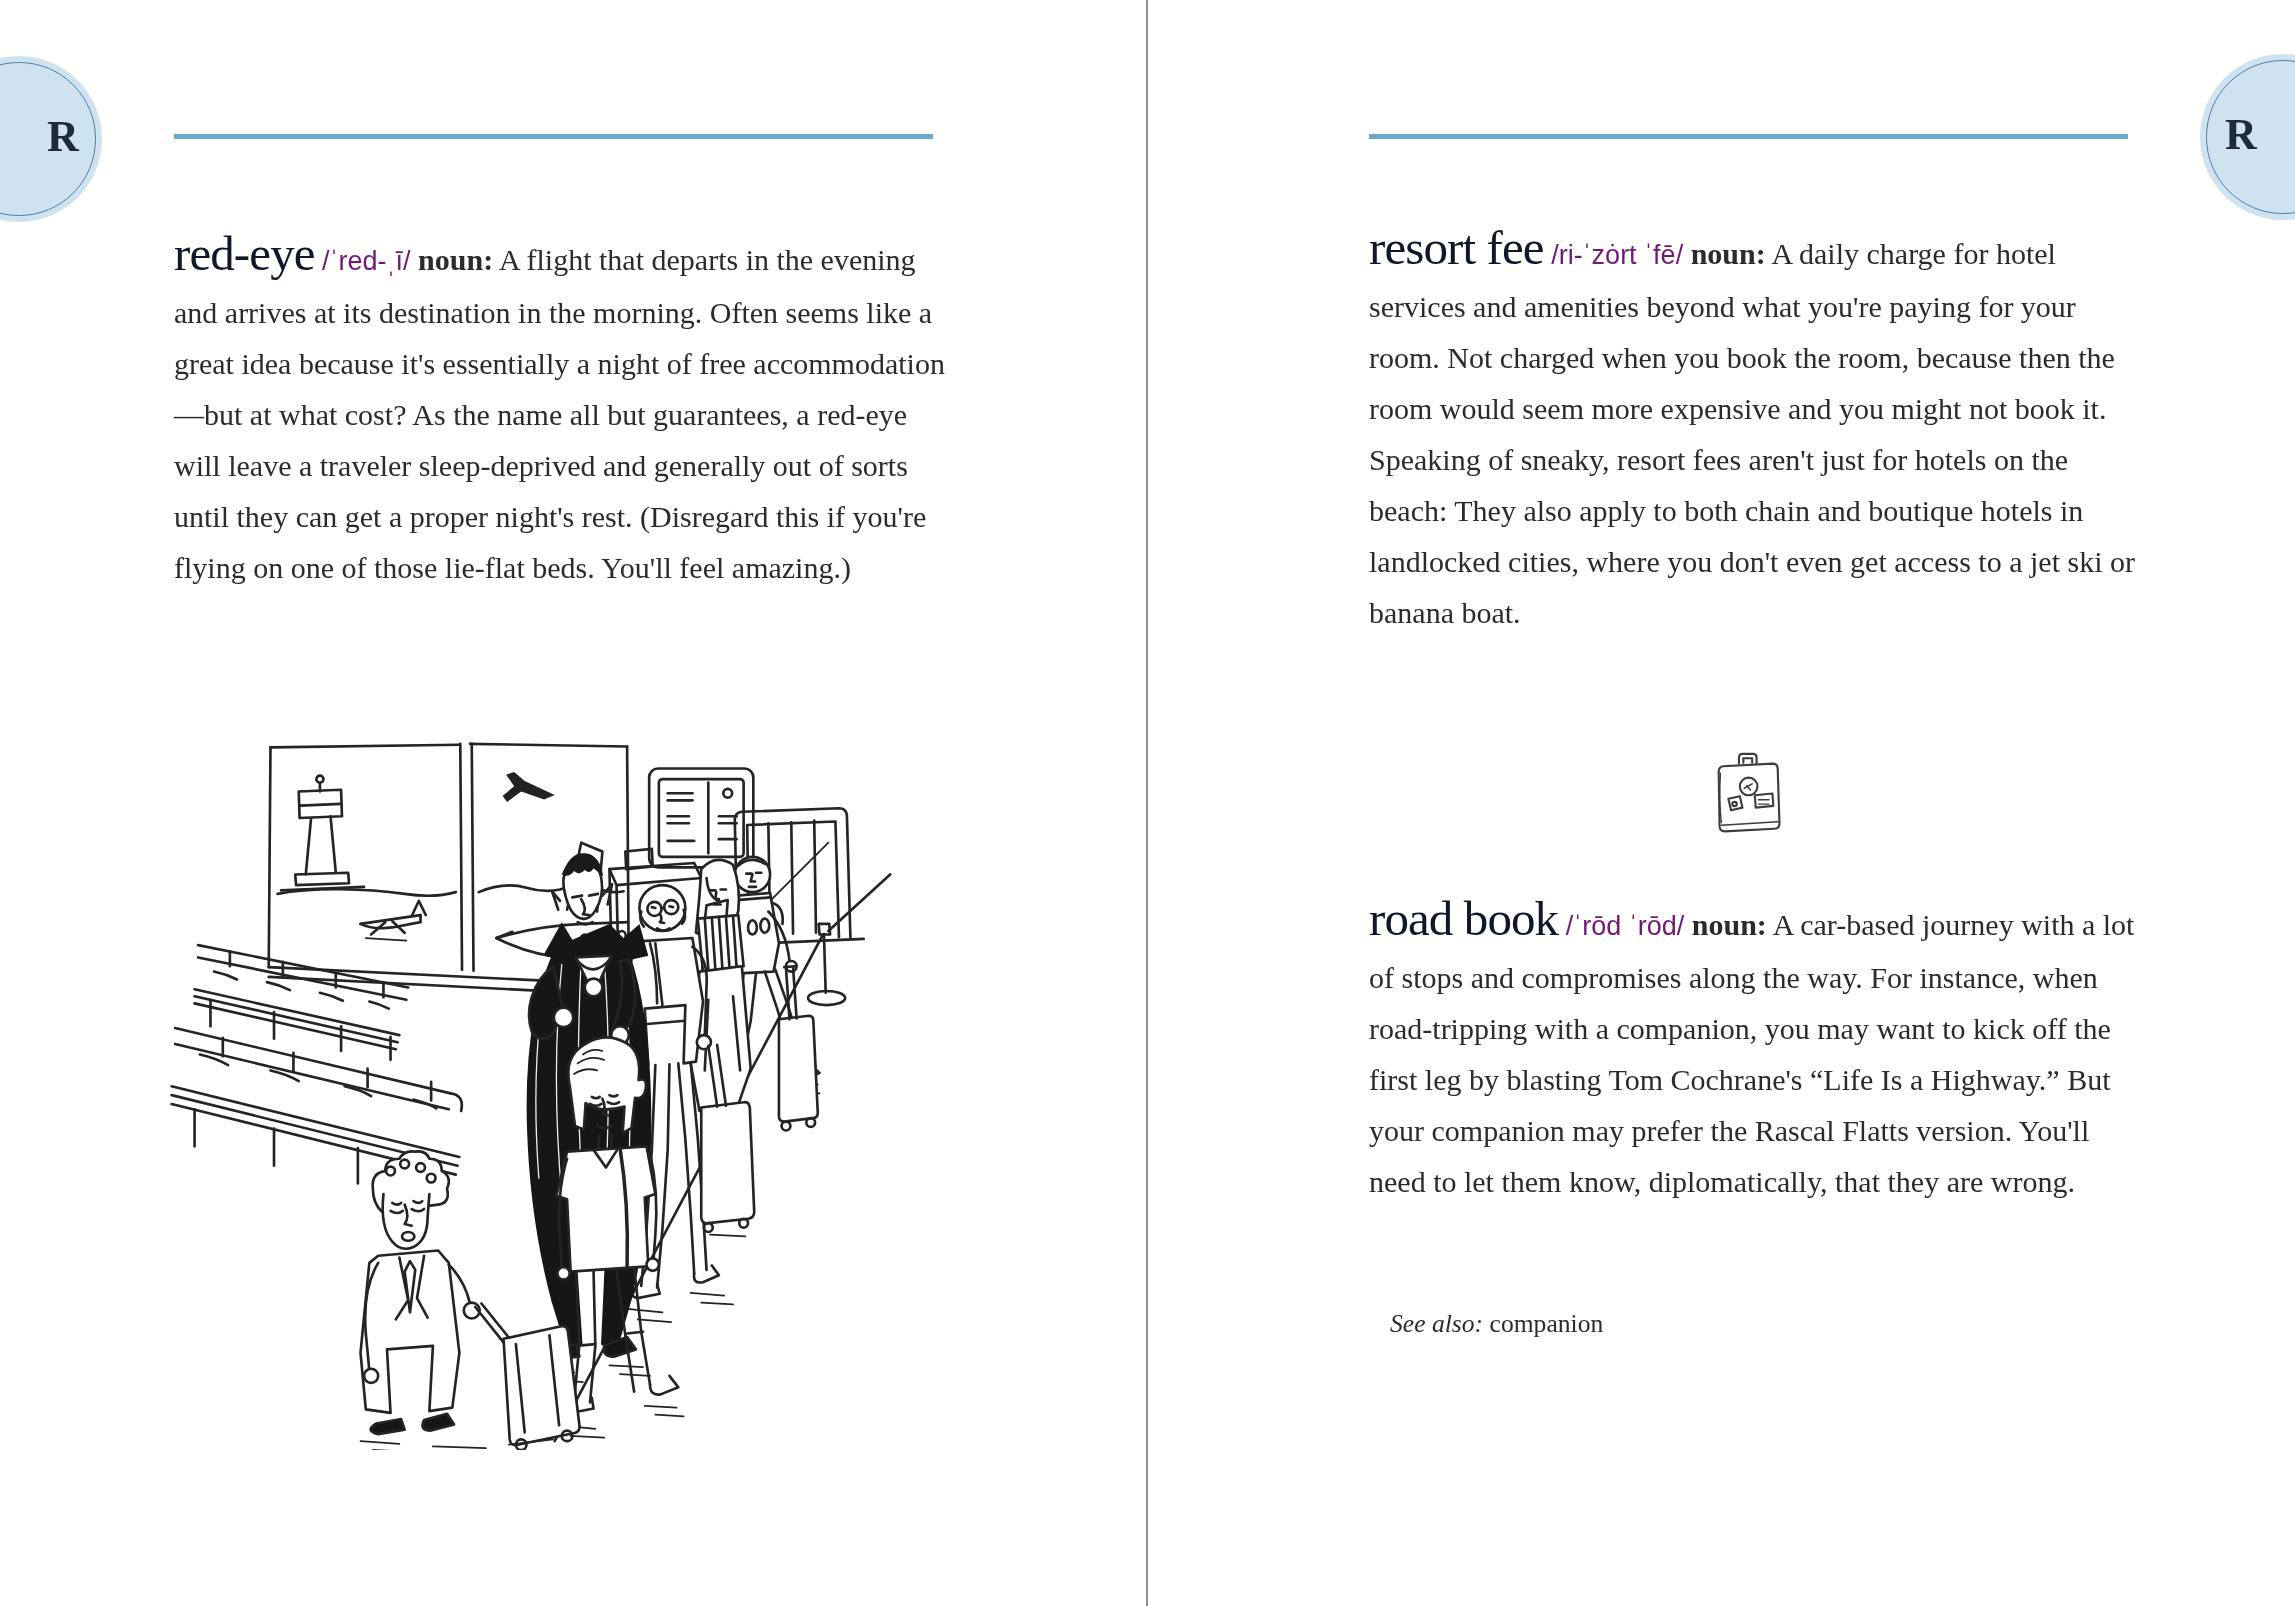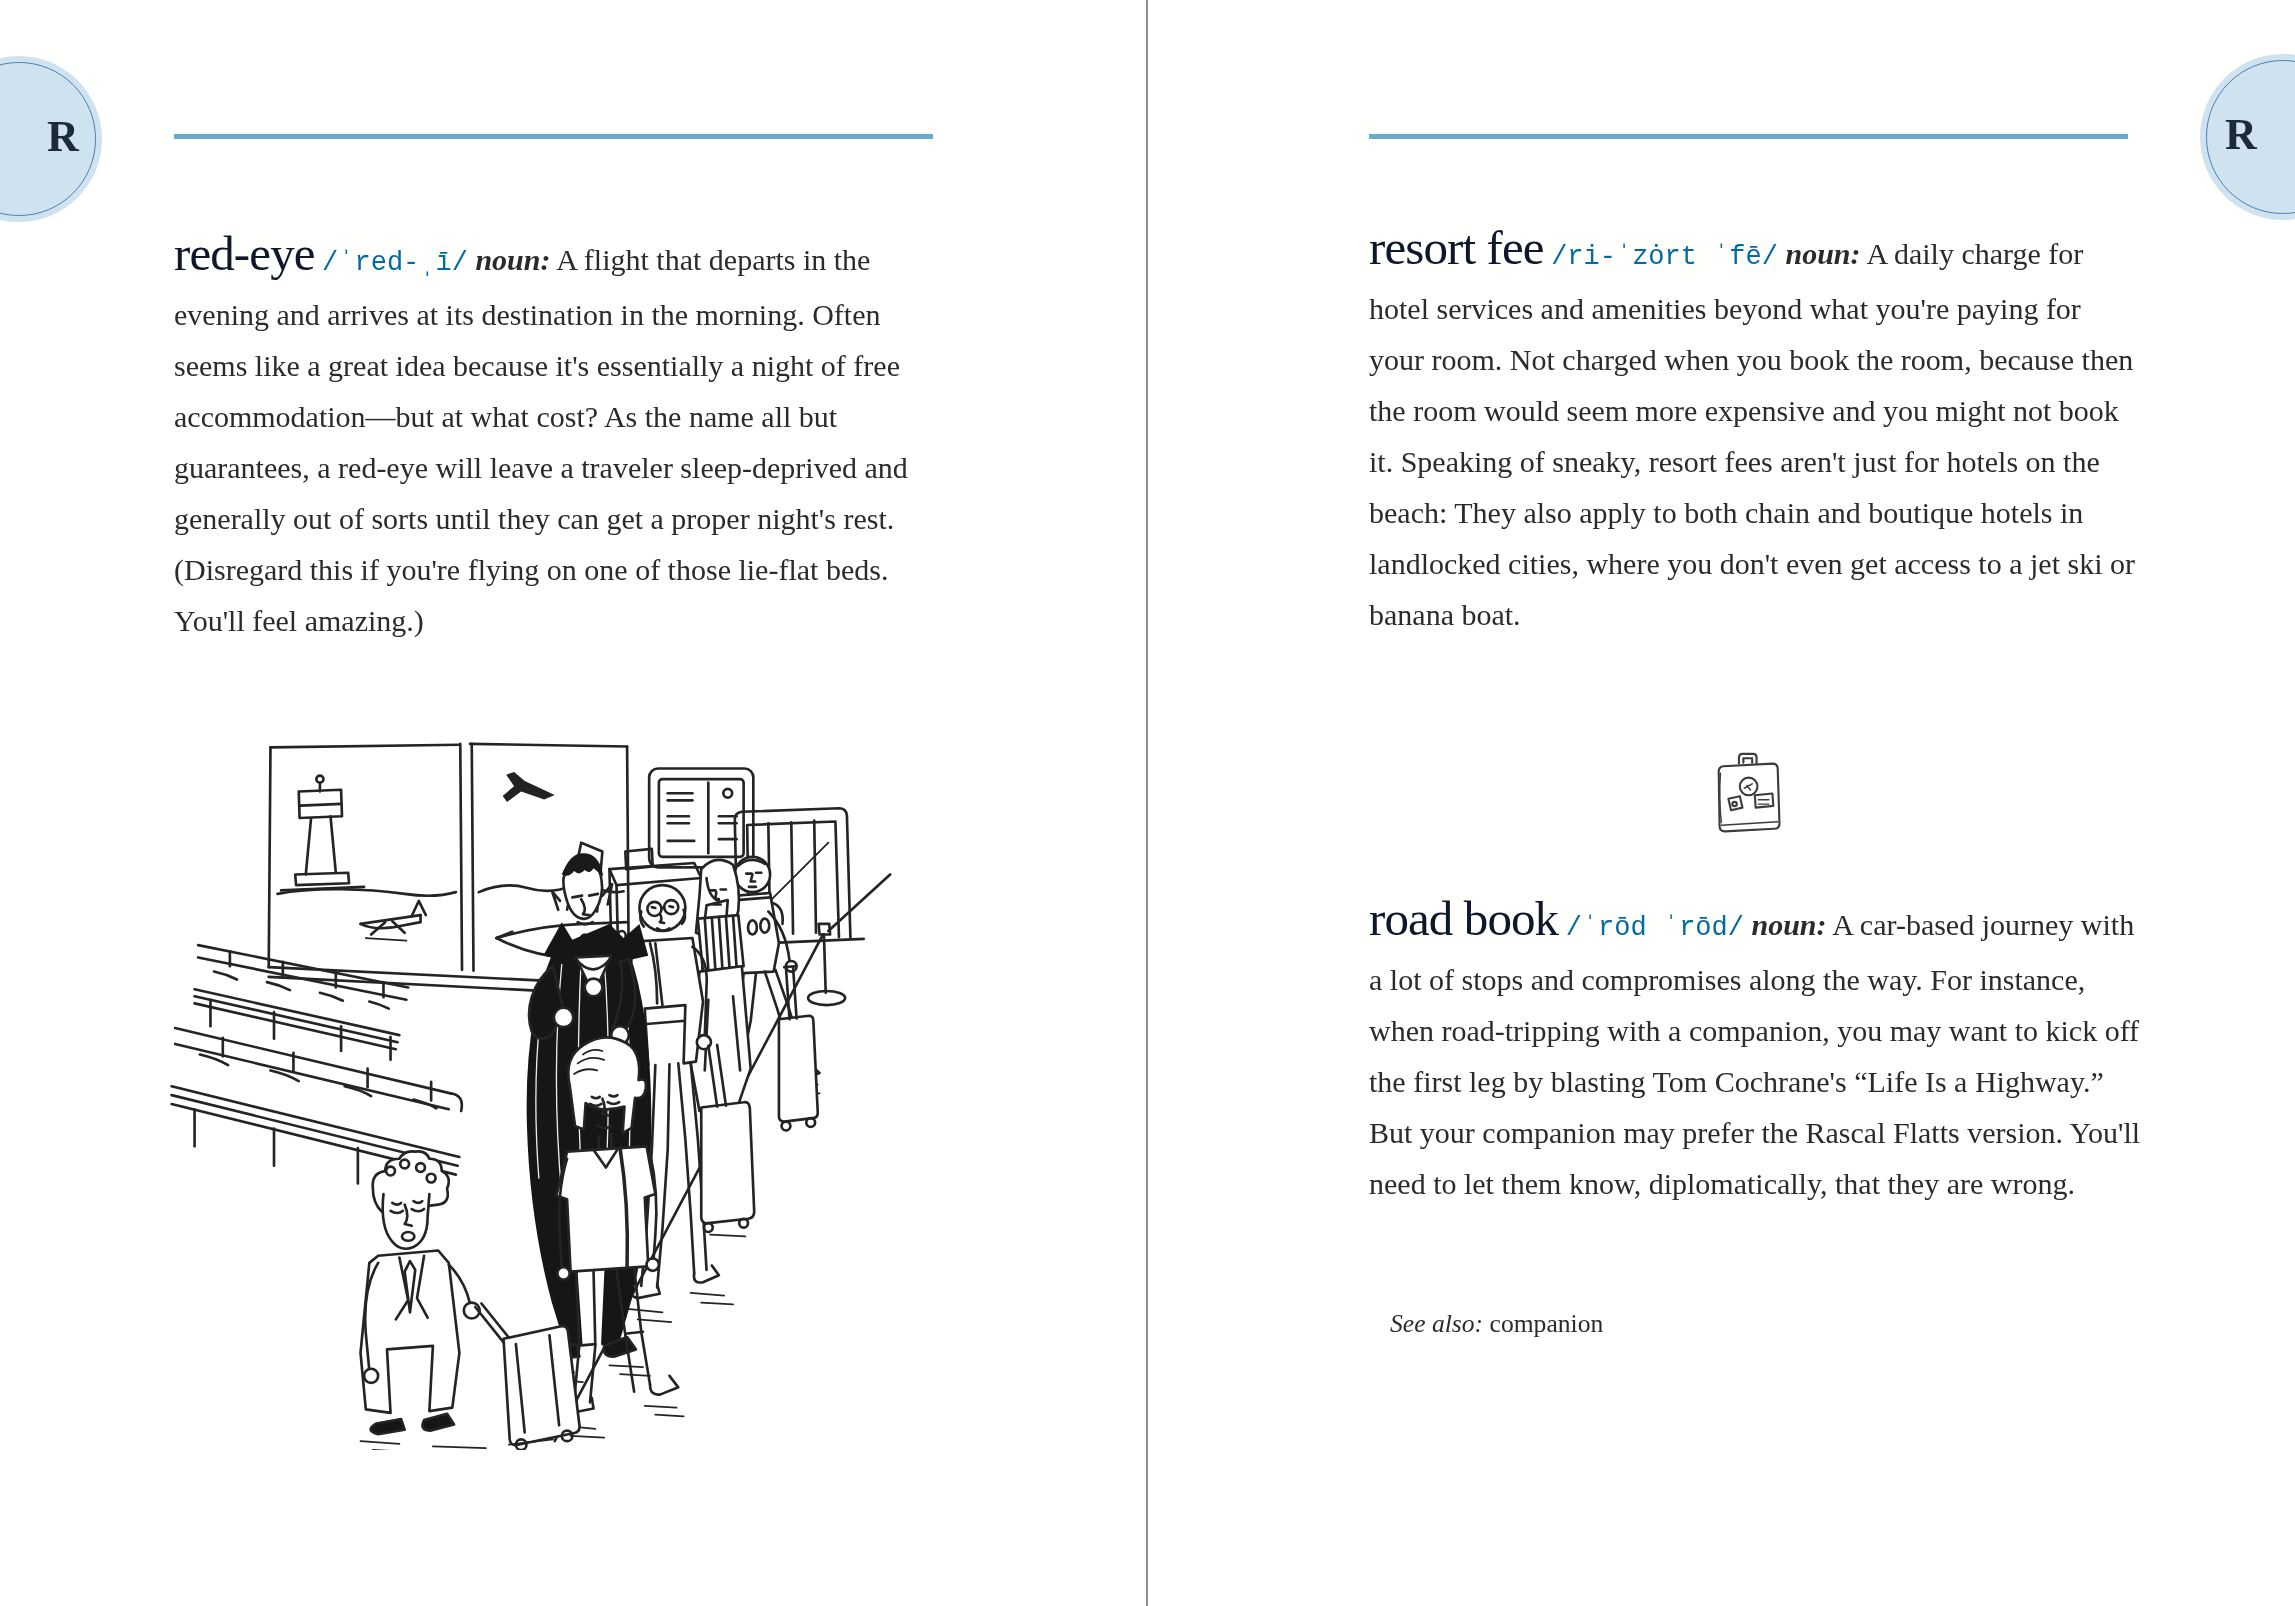--- a/index.html
+++ b/index.html
@@ -19,22 +19,22 @@
   .badge.left .letter{left:111px;}
   .badge.right{left:2200px;top:54px;}
   .badge.right .letter{left:25px;}
 
   
   .entry{position:absolute;width:772px;font-size:30px;line-height:51px;text-align:left;}
   .entry.e-left{left:174px;top:198px;}
   .entry.e-r1{left:1369px;top:198px;margin-top:24px;}
   .entry.e-r2{left:1369px;top:863px;}
   .headword{font-weight:normal;font-size:49px;letter-spacing:-0.9px;color:#0f172a;}
-  .pron{font-family:Liberation Mono, monospace;font-size:27px;color:#0369a1;}
-  .pos{font-weight:bold;font-style:italic;}
+  .pron{font-family:Liberation Sans, sans-serif;font-size:27px;color:#701a75;}
+  .pos{font-weight:bold;}
   .see-also{margin-top:14px;font-size:25.6px;line-height:37px;margin-left:21px;}
   .see-also .lbl{font-style:italic;}
 
   
   .footer{position:absolute;top:1496px;width:759px;height:39px;display:flex;align-items:center;gap:16px;}
   .footer.left{left:174px}
   .footer.right{left:1369px}
   .footer .fline{flex:1;height:4.4px;background:#68aac9;}
   .pagenum{font-family:"Liberation Sans",sans-serif;font-weight:bold;font-size:27px;color:#262626;}
 

